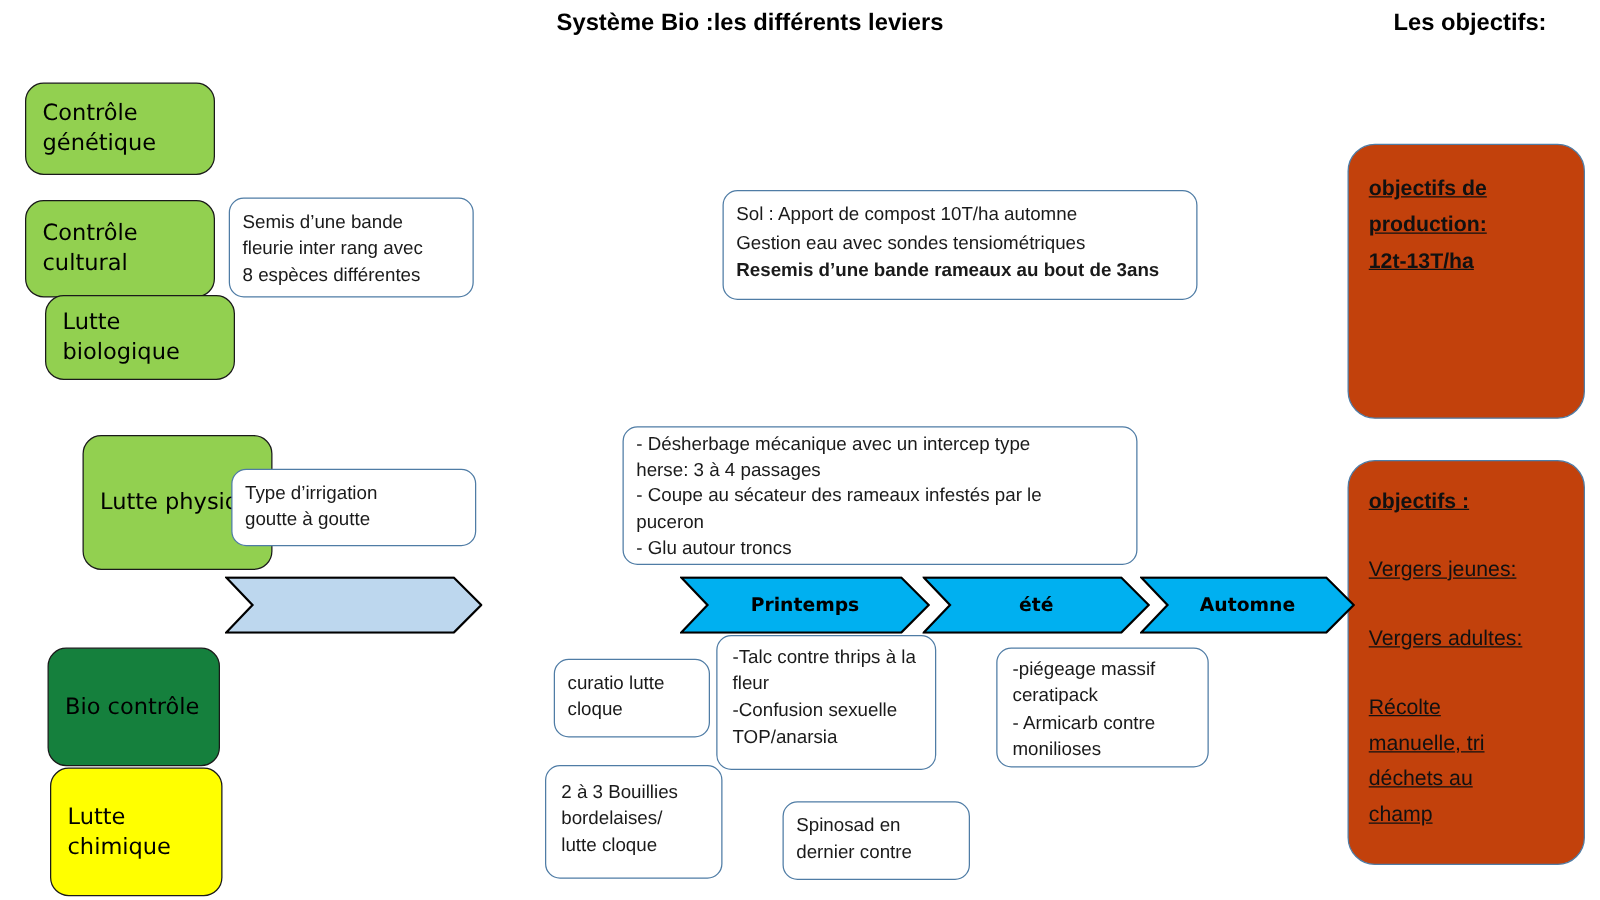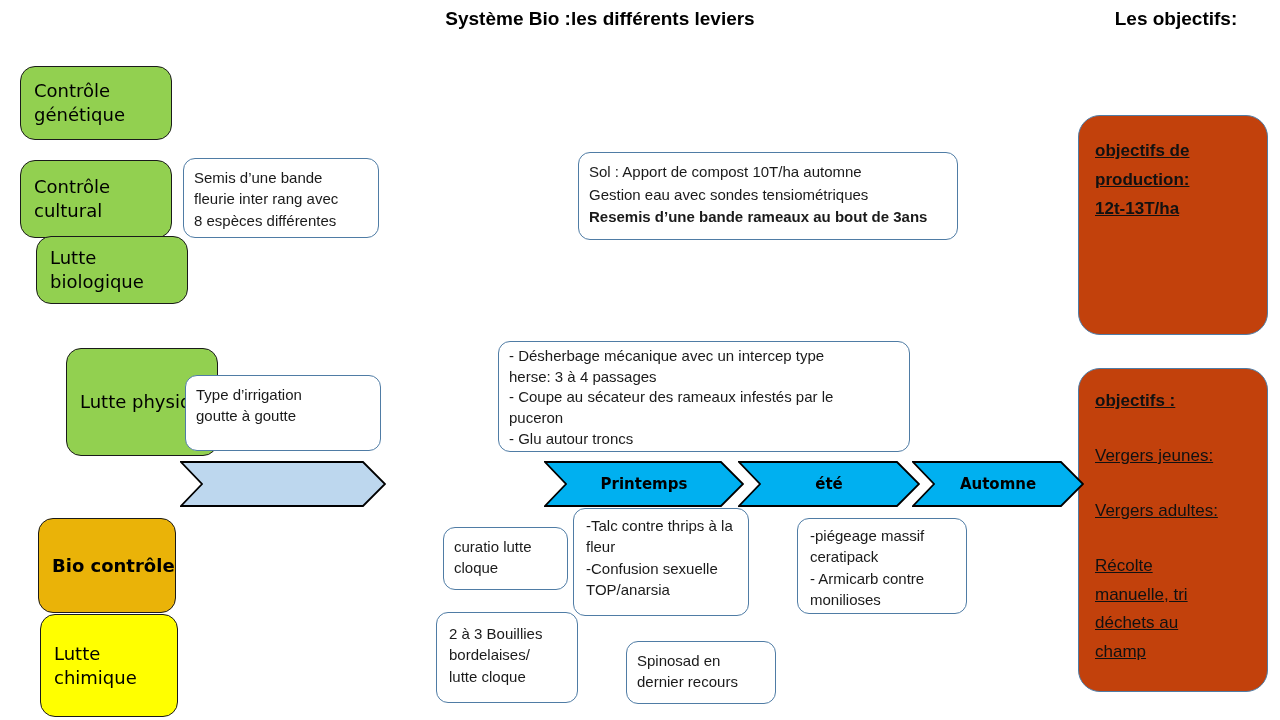--- a/index.html
+++ b/index.html
@@ -22,21 +22,21 @@
   .lever-5{left:38px;top:518px;width:138px;height:95px;}
   .lever-6{left:40px;top:614px;width:138px;height:103px;}
 
   
   .note{position:absolute;background:#fff;border:1.2px solid #4f7ca5;border-radius:12px;
         box-sizing:border-box;padding:8px 10px;font-size:15px;line-height:1.42;color:#1a1a1a;
         white-space:pre-line;}
   .note-semis{left:183px;top:158px;width:196px;height:80px;}
   .note-sol{left:578px;top:152px;width:380px;height:88px;line-height:1.5;white-space:normal;}
   .note-sol .pre{white-space:pre-line;}
-  .note-irrigation{left:185px;top:375px;width:196px;height:76px;}
+  .note-irrigation{left:185px;top:375px;width:196px;height:62px;}
   .note-desherbage{left:498px;top:341px;width:412px;height:111px;padding:4px 10px;line-height:1.38;}
   .note-curatio{left:443px;top:527px;width:125px;height:63px;}
   .note-talc{left:573px;top:508px;width:176px;height:108px;padding:6px 12px;}
   .note-piegeage{left:797px;top:518px;width:170px;height:96px;padding:6px 12px;}
   .note-bouillies{left:436px;top:612px;width:142px;height:91px;padding:10px 12px;}
   .note-spinosad{left:626px;top:641px;width:150px;height:63px;}
   .bold{font-weight:bold;}
 
   
   .obj-box{position:absolute;background:#c2410c;border:1.3px solid #4f7ca5;border-radius:22px;
@@ -73,21 +73,21 @@
   </div>
   <div class="lever lever-1" style="background: rgb(146, 208, 80);">
     <span>Contrôle génétique</span>
   </div>
   <div class="lever lever-3" style="background: rgb(146, 208, 80);">
     <span>Lutte biologique</span>
   </div>
   <div class="lever lever-4" style="background: rgb(146, 208, 80); margin-left: 46px;">
     <span>Lutte physique</span>
   </div>
-  <div class="lever lever-5" style="background: #eab308; font-weight: bold;">
+  <div class="lever lever-5" style="background: #15803d;">
     <span>Bio contrôle</span>
   </div>
   <div class="lever lever-6" style="background: rgb(255, 255, 0);">
     <span>Lutte chimique</span>
   </div>
 
   <div class="note note-semis">Semis d’une bande
 fleurie inter rang avec
 8 espèces différentes</div>
 
@@ -111,21 +111,21 @@
 -Confusion sexuelle
 TOP/anarsia</div>
   <div class="note note-piegeage">-piégeage massif
 ceratipack
 - Armicarb contre
 monilioses</div>
   <div class="note note-bouillies">2 à 3 Bouillies
 bordelaises/
 lutte cloque</div>
   <div class="note note-spinosad">Spinosad en
-dernier recours</div>
+dernier contre</div>
 
   <div class="obj-box obj-production">objectifs de
 production:
 12t-13T/ha</div>
 
   <div class="obj-box obj-detail">
     <p class="bold">objectifs :</p>
     <p>Vergers jeunes:</p>
     <p>Vergers adultes:</p>
     <p>Récolte

